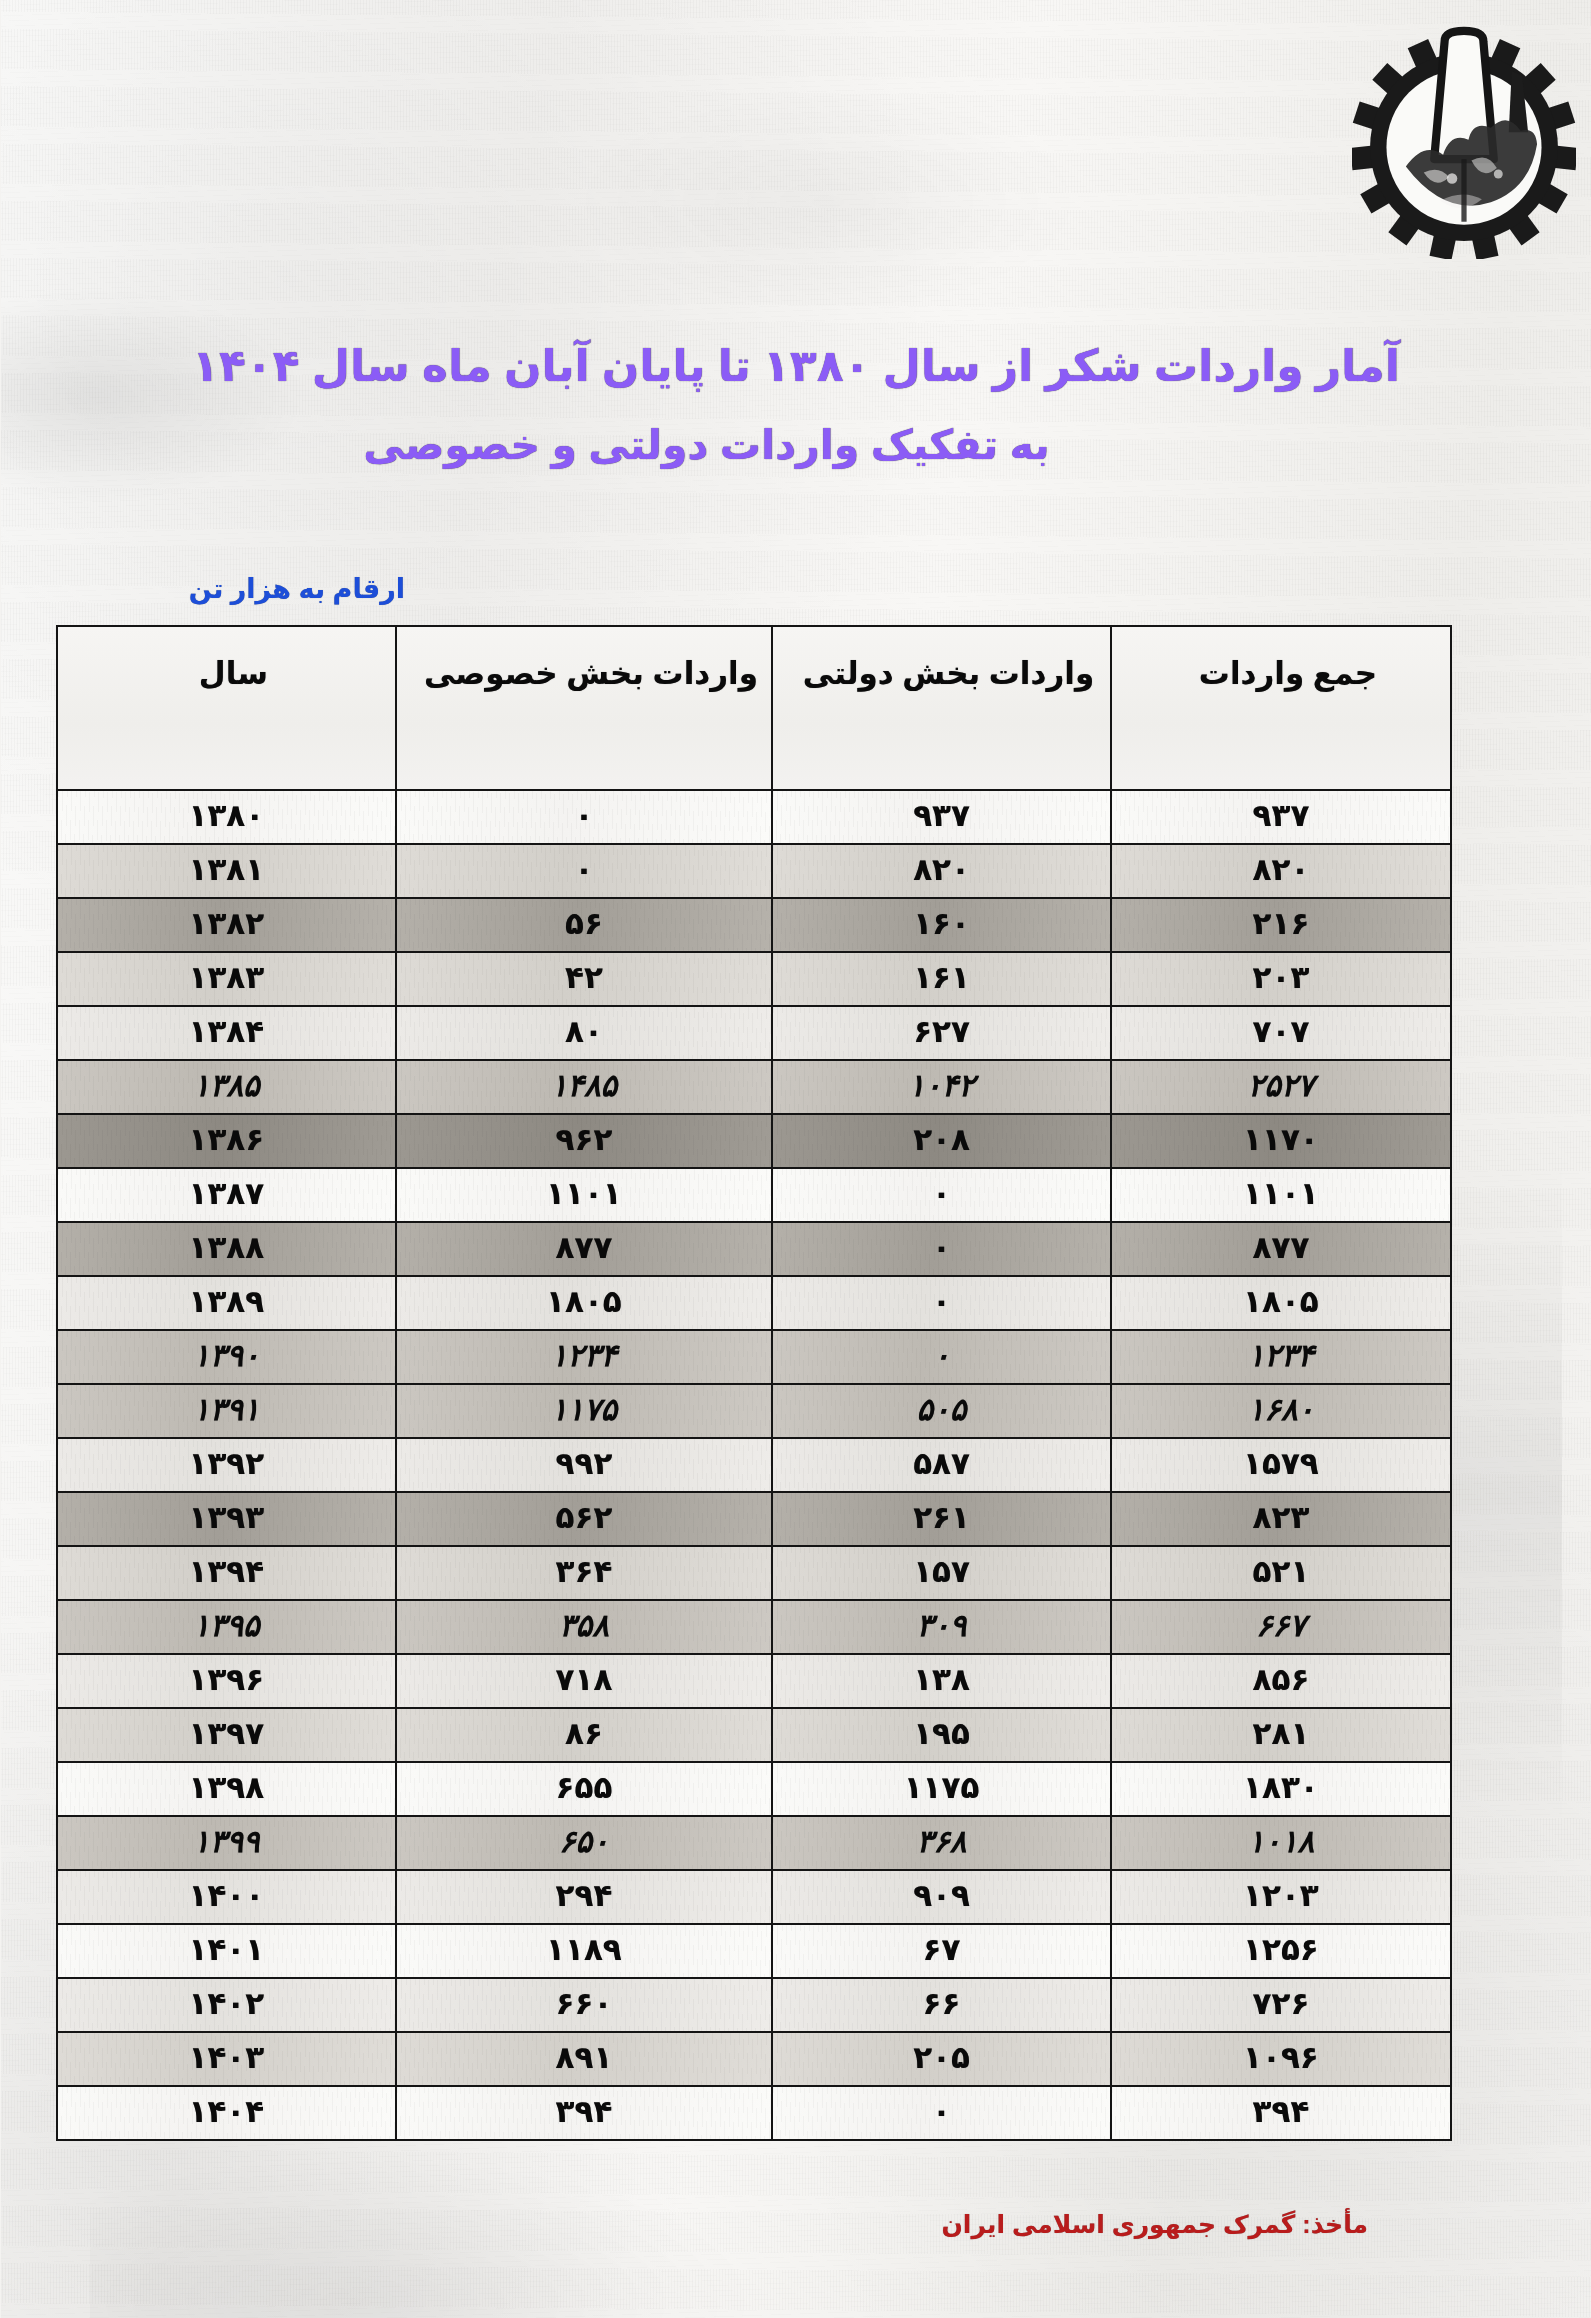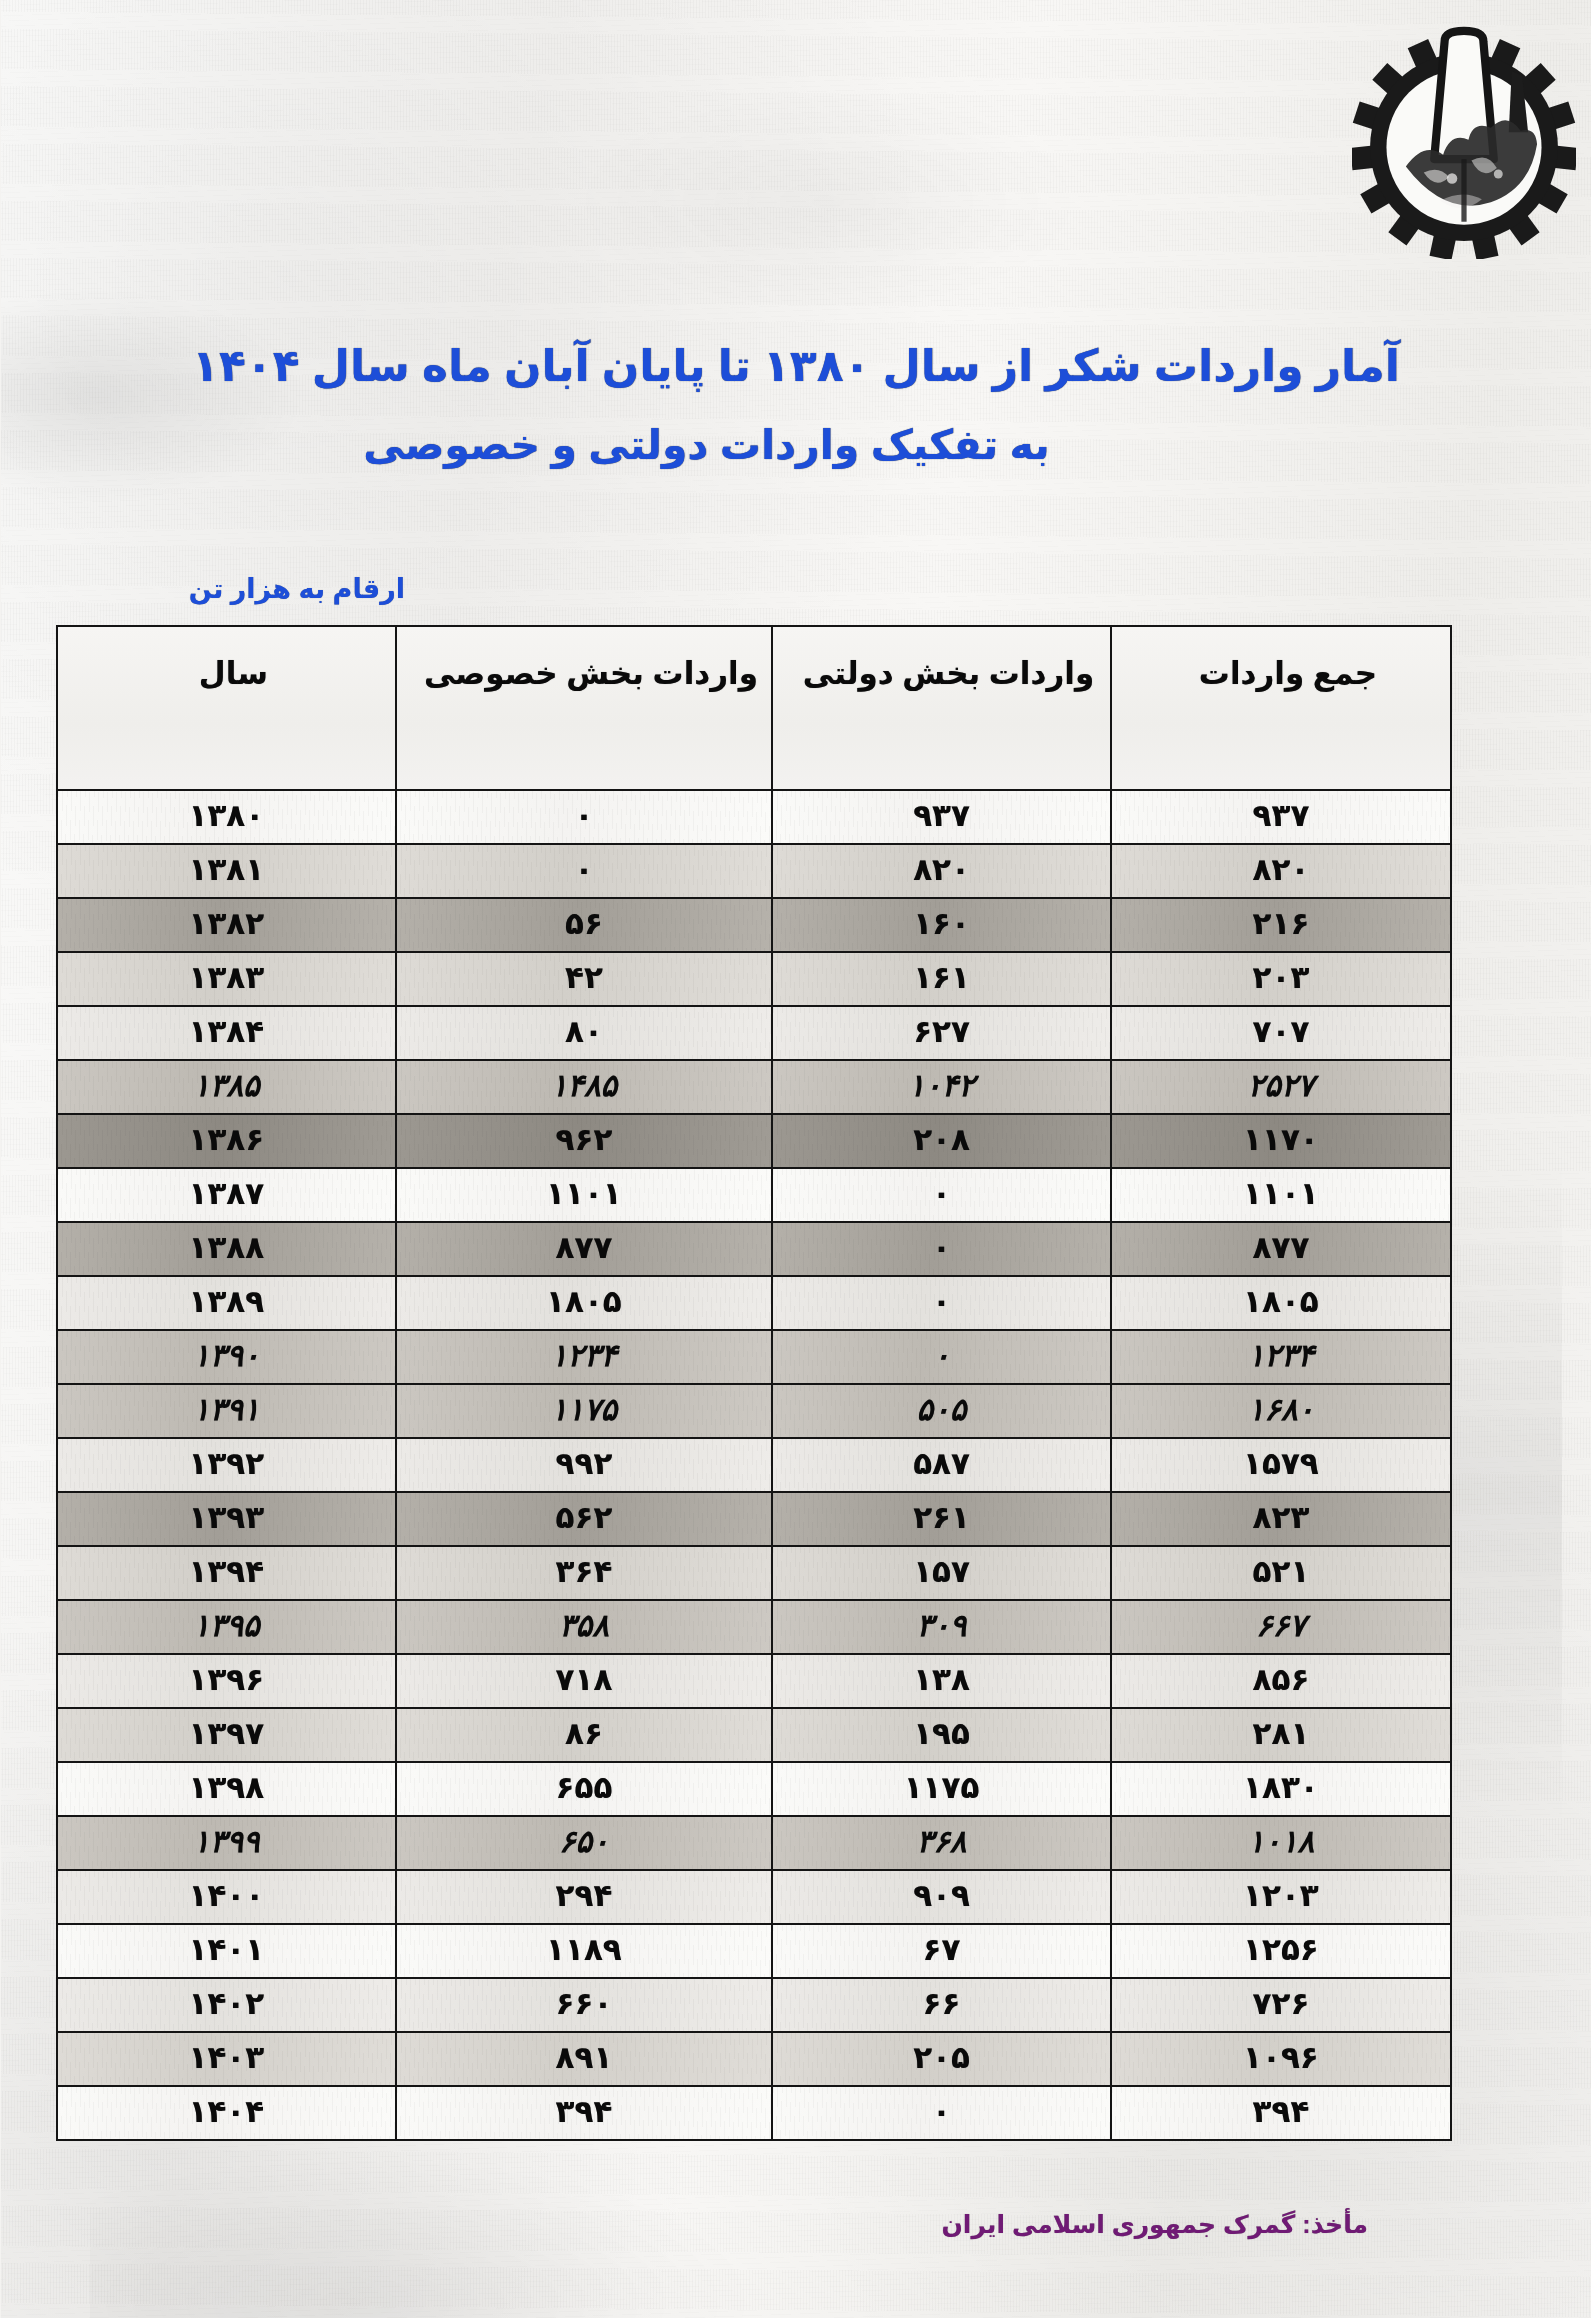--- a/index.html
+++ b/index.html
@@ -42,21 +42,21 @@
   .logo-wrap{position:absolute;top:13.4px;right:16.4px;width:224px;height:246px;}
   .logo-wrap svg{width:100%;height:100%;display:block;}
 
   
   .title-block{
     position:absolute;top:337px;left:0;right:0;
     text-align:center;
   }
   .title-line{
     font-weight:bold;
-    color:#1d4ed8;
+    color:#8b5cf6;
     letter-spacing:0;
     text-shadow:0 0 0.9px rgba(0,0,0,.55), 0.4px 0.3px 1px rgba(0,0,0,.3);
   }
   .title-line.l1{font-size:44px;line-height:1.34;padding:0 112px;}
   .title-line.l2{font-size:41px;line-height:1.34;margin-top:22px;padding-right:179px;}
 
   
   .unit-note{
     position:absolute;top:573px;right:1187px;
     font-size:27px;font-weight:bold;color:#1d4ed8;
@@ -117,21 +117,21 @@
   table.stat tbody td::after{
     content:"";position:absolute;inset:0;pointer-events:none;
     background:repeating-linear-gradient(92deg, rgba(0,0,0,.03) 0 0.7px, rgba(0,0,0,0) 0.7px 4.5px);
     mix-blend-mode:multiply;
   }
 
   
   .source{
     position:absolute;
     top:2210px;right:224px;
-    font-size:25px;font-weight:bold;color:#701a75;
+    font-size:25px;font-weight:bold;color:#b91c1c;
     text-shadow:0 0 0.7px rgba(0,0,0,.45);
     white-space:nowrap;
   }
 </style>
 </head>
 <body>
 
 <div class="page"></div>
 <div class="grain"></div>
 <div class="smudge s1"></div>

